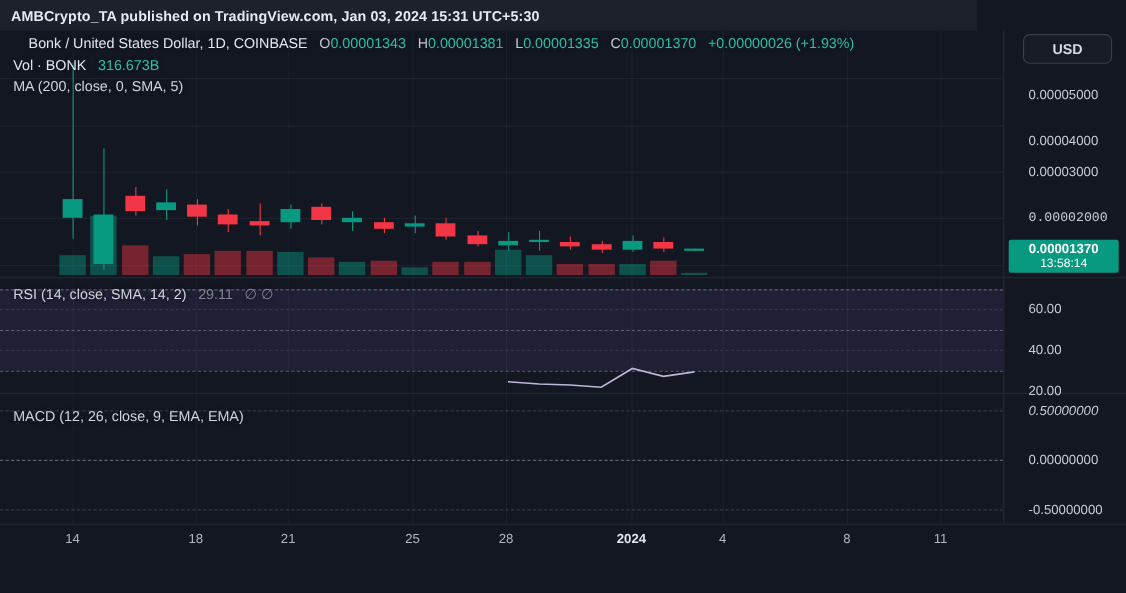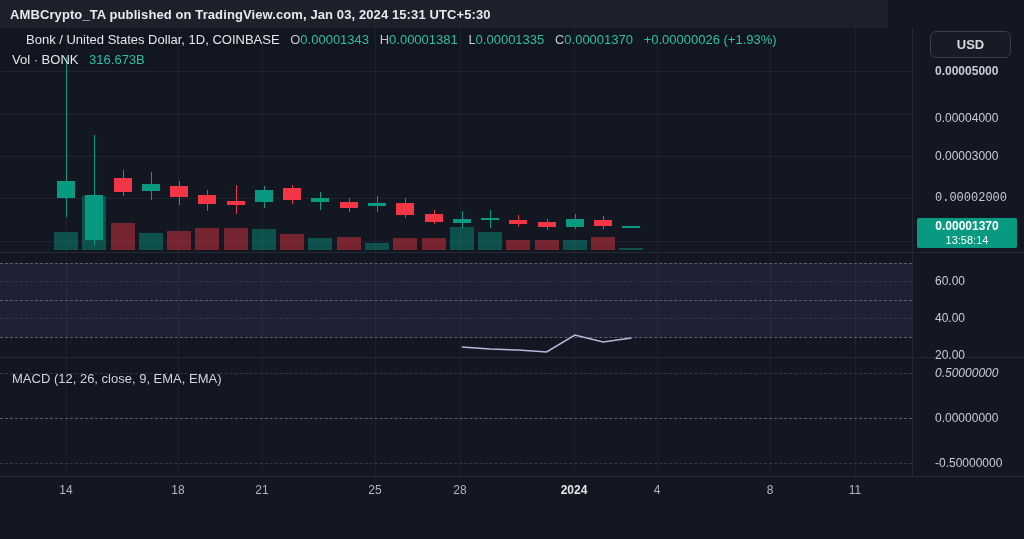--- a/index.html
+++ b/index.html
@@ -161,30 +161,38 @@
       <span class="k">O</span><span class="v">0.00001343</span><span class="gap"></span>
       <span class="k">H</span><span class="v">0.00001381</span><span class="gap"></span>
       <span class="k">L</span><span class="v">0.00001335</span><span class="gap"></span>
       <span class="k">C</span><span class="v">0.00001370</span><span class="gap"></span>
       <span class="v">+0.00000026 (+1.93%)</span>
     </div>
     <div class="lg" style="left:12px; top:24px;">
       <span class="sym">Vol · BONK</span><span class="gap"></span>
       <span class="v">316.673B</span>
     </div>
+    <div class="lg" style="left:12px; top:43px;">
+      <span>MA (200, close, 0, SMA, 5)</span>
+    </div>
+    <div class="lg" style="left:12px; top:232px;">
+      <span>RSI (14, close, SMA, 14, 2)</span><span class="gap"></span>
+      <span class="dim">29.11</span><span class="gap"></span>
+      <span class="dim">∅  ∅</span>
+    </div>
     <div class="lg" style="left:12px; top:343px;">
       <span>MACD (12, 26, close, 9, EMA, EMA)</span>
     </div>
   </div>
 
   <div id="axis">
     <div id="usd">USD</div>
     <div id="ticks">
-        <div class="tick" style="top: 43px; font-weight: bold;">0.00005000</div>
-        <div class="tick" style="top: 90px;">0.00004000</div>
+        <div class="tick" style="top: 58px;">0.00005000</div>
+        <div class="tick" style="top: 100px;">0.00004000</div>
         <div class="tick" style="top: 128px;">0.00003000</div>
         <div class="tick" style="top: 170px; font-family: Liberation Mono, monospace;">0.00002000</div>
         <div class="tick" style="top: 253px;">60.00</div>
         <div class="tick" style="top: 290px;">40.00</div>
         <div class="tick" style="top: 327px;">20.00</div>
         <div class="tick" style="top: 345px; font-style: italic;">0.50000000</div>
         <div class="tick" style="top: 390px;">0.00000000</div>
         <div class="tick" style="top: 435px;">-0.50000000</div>
       </div>
     <div id="badge">

